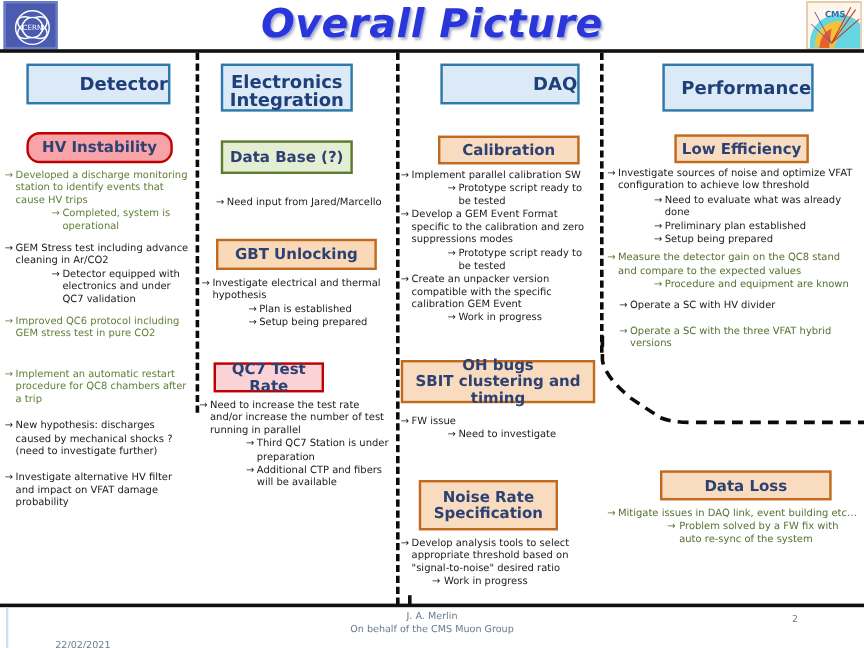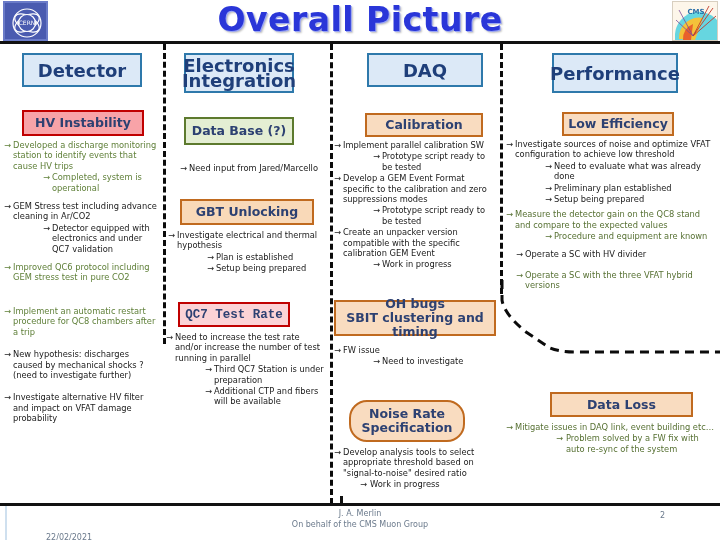--- a/index.html
+++ b/index.html
@@ -8,21 +8,21 @@
     width:720px; height:540px; background:#ffffff;
     font-family:"Liberation Sans", sans-serif;
     position:relative; overflow:hidden;
   }
 
   
   #header { position:absolute; left:0; top:0; width:720px; height:42px; }
   #title {
     position:absolute; left:0; top:0; width:720px; height:40px;
     text-align:center; line-height:40px;
-    font-size:33px; font-weight:bold; 
+    font-size:33px; font-weight:bold; font-style:italic;
     color:#2a36d8;
     letter-spacing:0.5px;
     text-shadow:
        1px 1px 0 #9aa6f5, -1px -1px 0 #ffffff,
        2px 2px 2px rgba(0,0,0,.25);
     font-family:"DejaVu Sans", sans-serif;
   }
   #header-rule {
     position:absolute; left:0; top:41px; width:720px; height:3px; background:#111;
   }
@@ -39,22 +39,22 @@
 
   
   .vdash {
     position:absolute; top:44px; width:0; border-left:3px dashed #0b0b0b;
   }
 
   
   .col-head {
     position:absolute; background:#dce9f7; border:2px solid #2e79ab;
     color:#1f3f7a; font-weight:bold; text-align:center;
-    font-size:18px; line-height:15px;
-    display:flex; align-items:center; justify-content:center;
+    font-size:15px; line-height:15px;
+    display:flex; align-items:center; justify-content:flex-end;
     font-family:"DejaVu Sans", sans-serif;
   }
 
   
   .topic {
     position:absolute; text-align:center; font-weight:bold;
     color:#2d4172; display:flex; align-items:center; justify-content:center;
     font-size:12.5px; line-height:14px;
     font-family:"DejaVu Sans", sans-serif;
   }
@@ -158,21 +158,21 @@
 </div>
 
 <div class="col-head" style="left:367px; top:53px; width:116px; height:34px;">
   <span>DAQ</span>
 </div>
 
 <div class="col-head" style="left:552px; top:53px; width:126px; height:40px;">
   <span>Performance</span>
 </div>
 
-<div class="topic red" style="left:22px; top:110px; width:122px; height:26px;">
+<div class="topic red" style="left:22px; top:110px; width:122px; height:26px;border-radius:11px;">
   <span>HV Instability</span>
 </div>
 
 <div class="blk" style="left:4px; top:140px; width:156px;">
   <div class="bl l1 c-green">
       <span class="ar">→</span>
       <span class="tx">Developed a discharge monitoring station to identify events that cause HV trips</span>
     </div>
   <div class="bl l2 c-green">
       <span class="ar">→</span>
@@ -232,21 +232,21 @@
   <div class="bl l2 c-black">
       <span class="ar">→</span>
       <span class="tx">Plan is established</span>
     </div>
   <div class="bl l2 c-black">
       <span class="ar">→</span>
       <span class="tx">Setup being prepared</span>
     </div>
 </div>
 
-<div class="topic pink" style="left:178px; top:302px; width:112px; height:25px;font-family:Liberation Mono, monospace;">
+<div class="topic pink" style="left:178px; top:302px; width:92px; height:25px;">
   <span>QC7 Test Rate</span>
 </div>
 
 <div class="blk" style="left:166px; top:332px; width:162px;">
   <div class="bl l1 c-black">
       <span class="ar">→</span>
       <span class="tx">Need to increase the test rate and/or increase the number of test running in parallel</span>
     </div>
   <div class="bl l2 c-black">
       <span class="ar">→</span>
@@ -298,21 +298,21 @@
   <div class="bl l1 c-black">
       <span class="ar">→</span>
       <span class="tx">FW issue</span>
     </div>
   <div class="bl l2 c-black">
       <span class="ar">→</span>
       <span class="tx">Need to investigate</span>
     </div>
 </div>
 
-<div class="topic orange2" style="left:349px; top:400px; width:116px; height:42px; flex-direction:column;border-radius:18px;">
+<div class="topic orange2" style="left:349px; top:400px; width:116px; height:42px; flex-direction:column;">
   <span>Noise Rate</span>
   <span>Specification</span>
 </div>
 
 <div class="blk" style="left:334px; top:447px; width:164px;">
   <div class="bl l1 c-black">
       <span class="ar">→</span>
       <span class="tx">Develop analysis tools to select appropriate threshold based on "signal-to-noise" desired ratio</span>
     </div>
   <div class="bl l2 c-black" style="padding-left:36px;">

